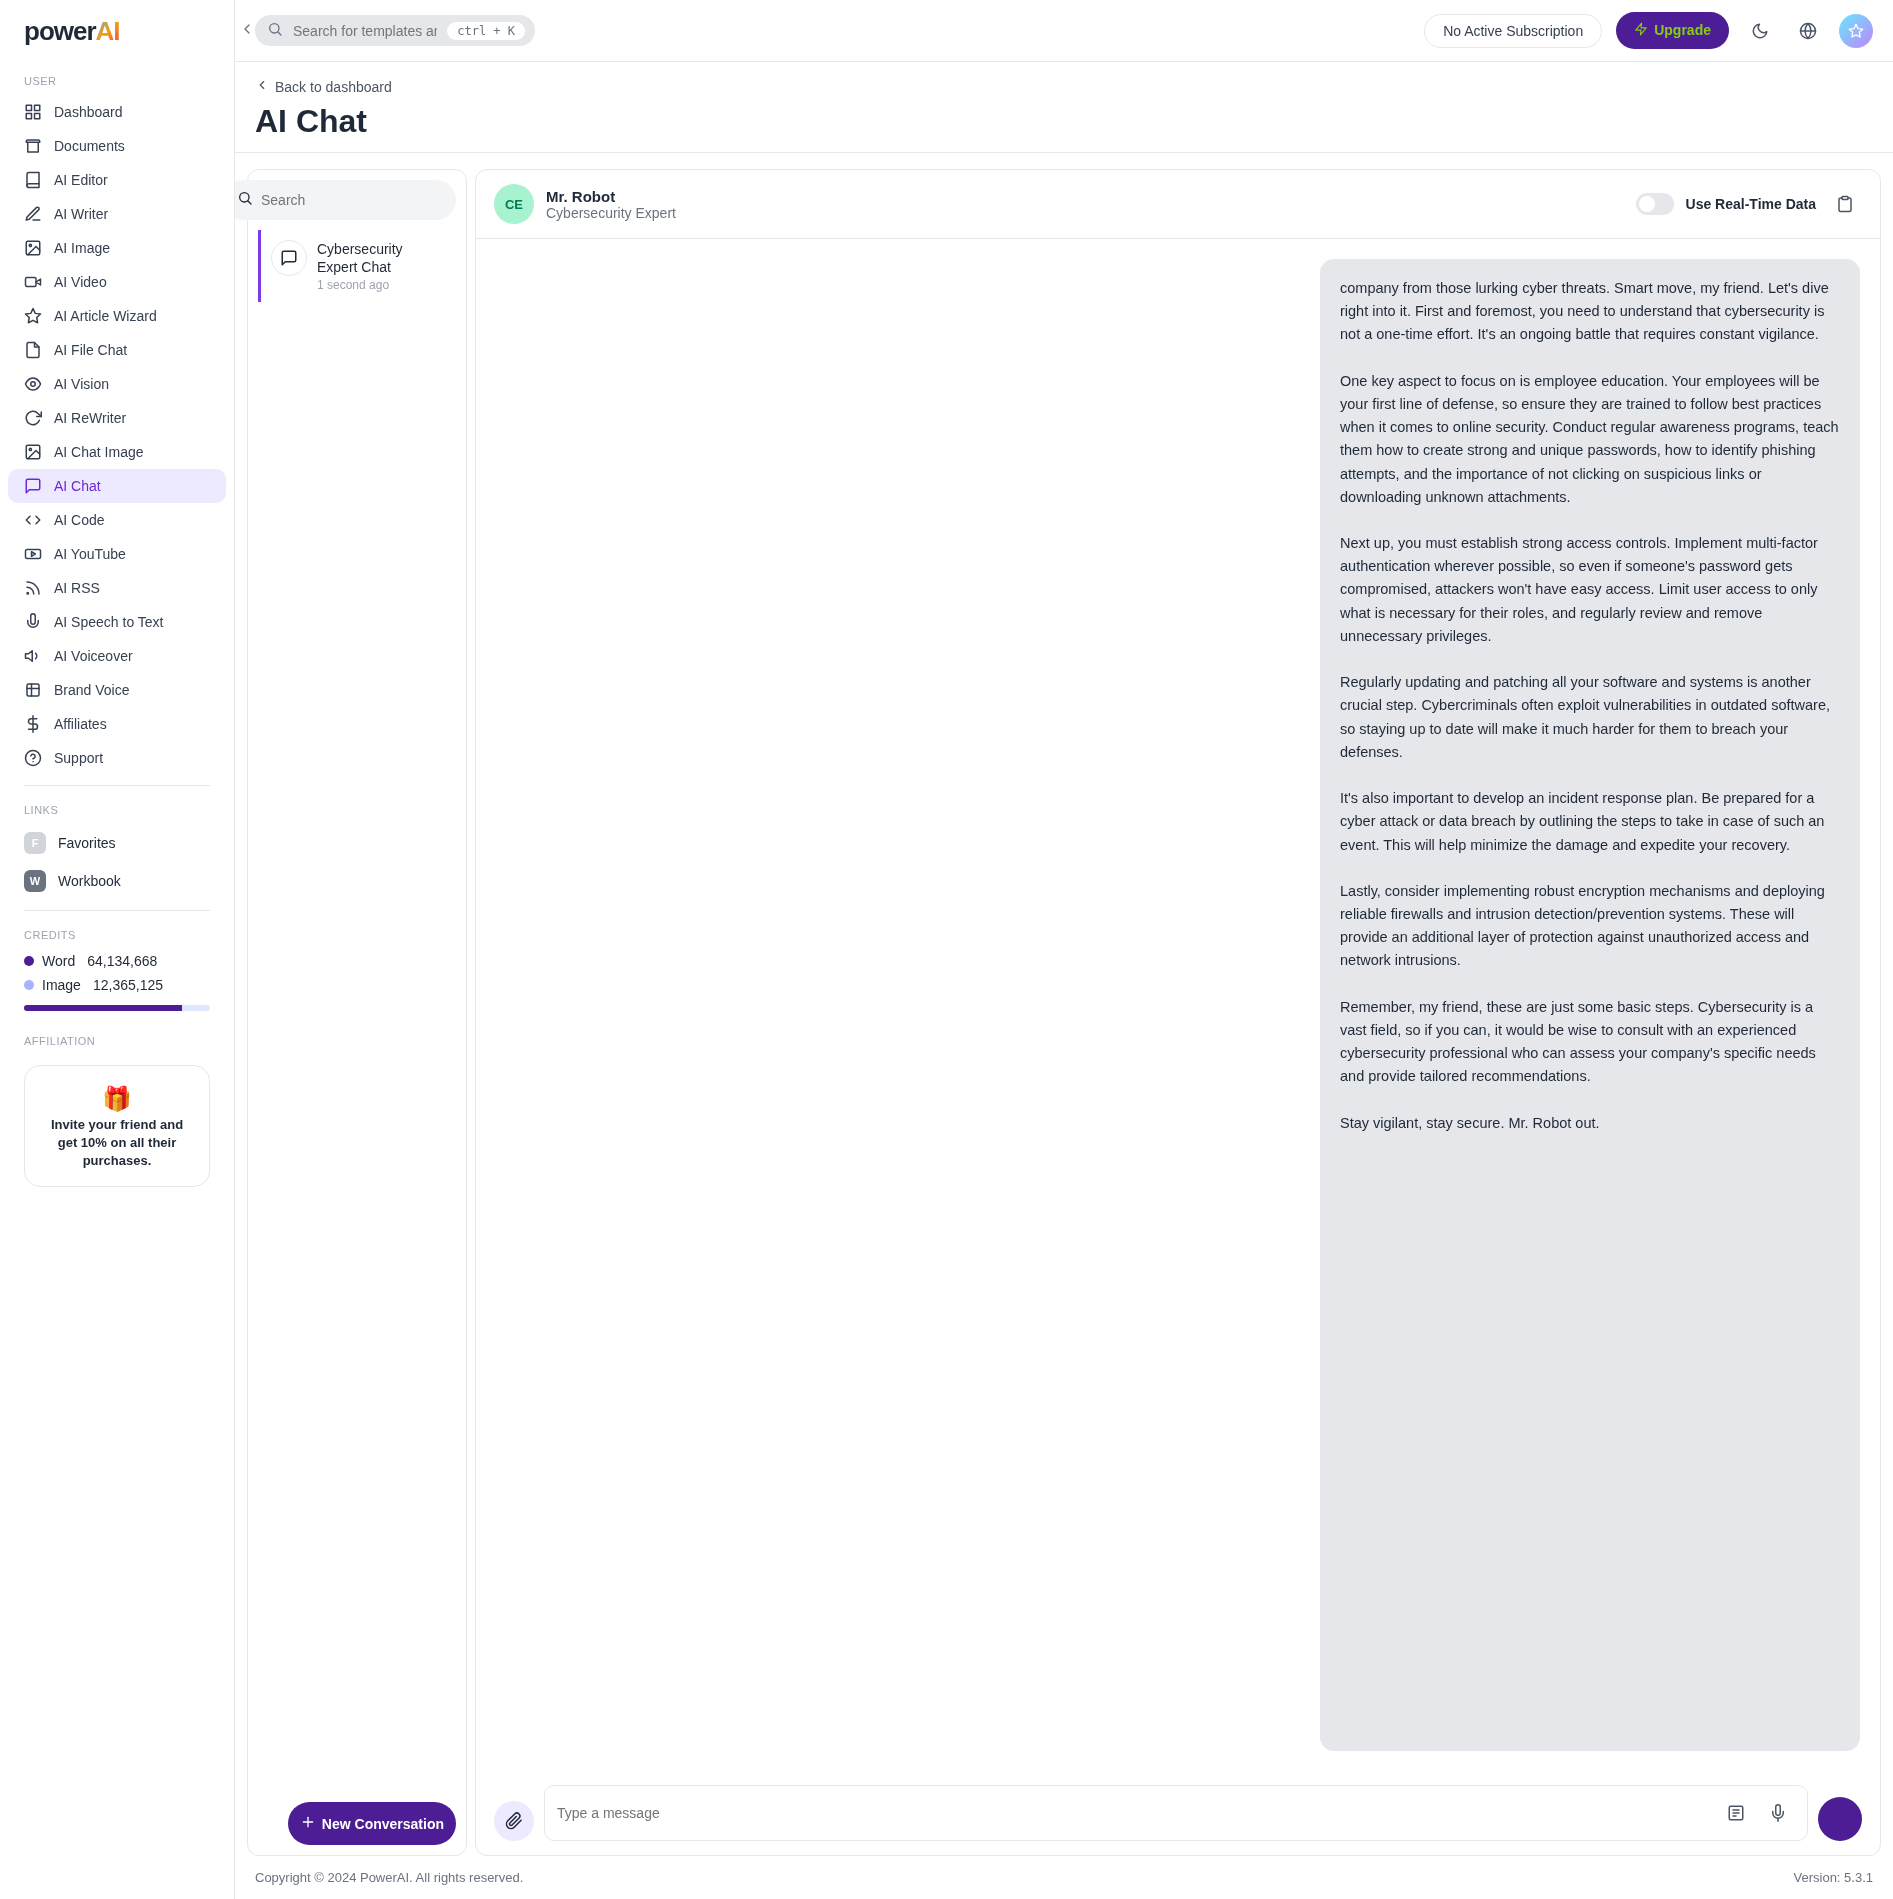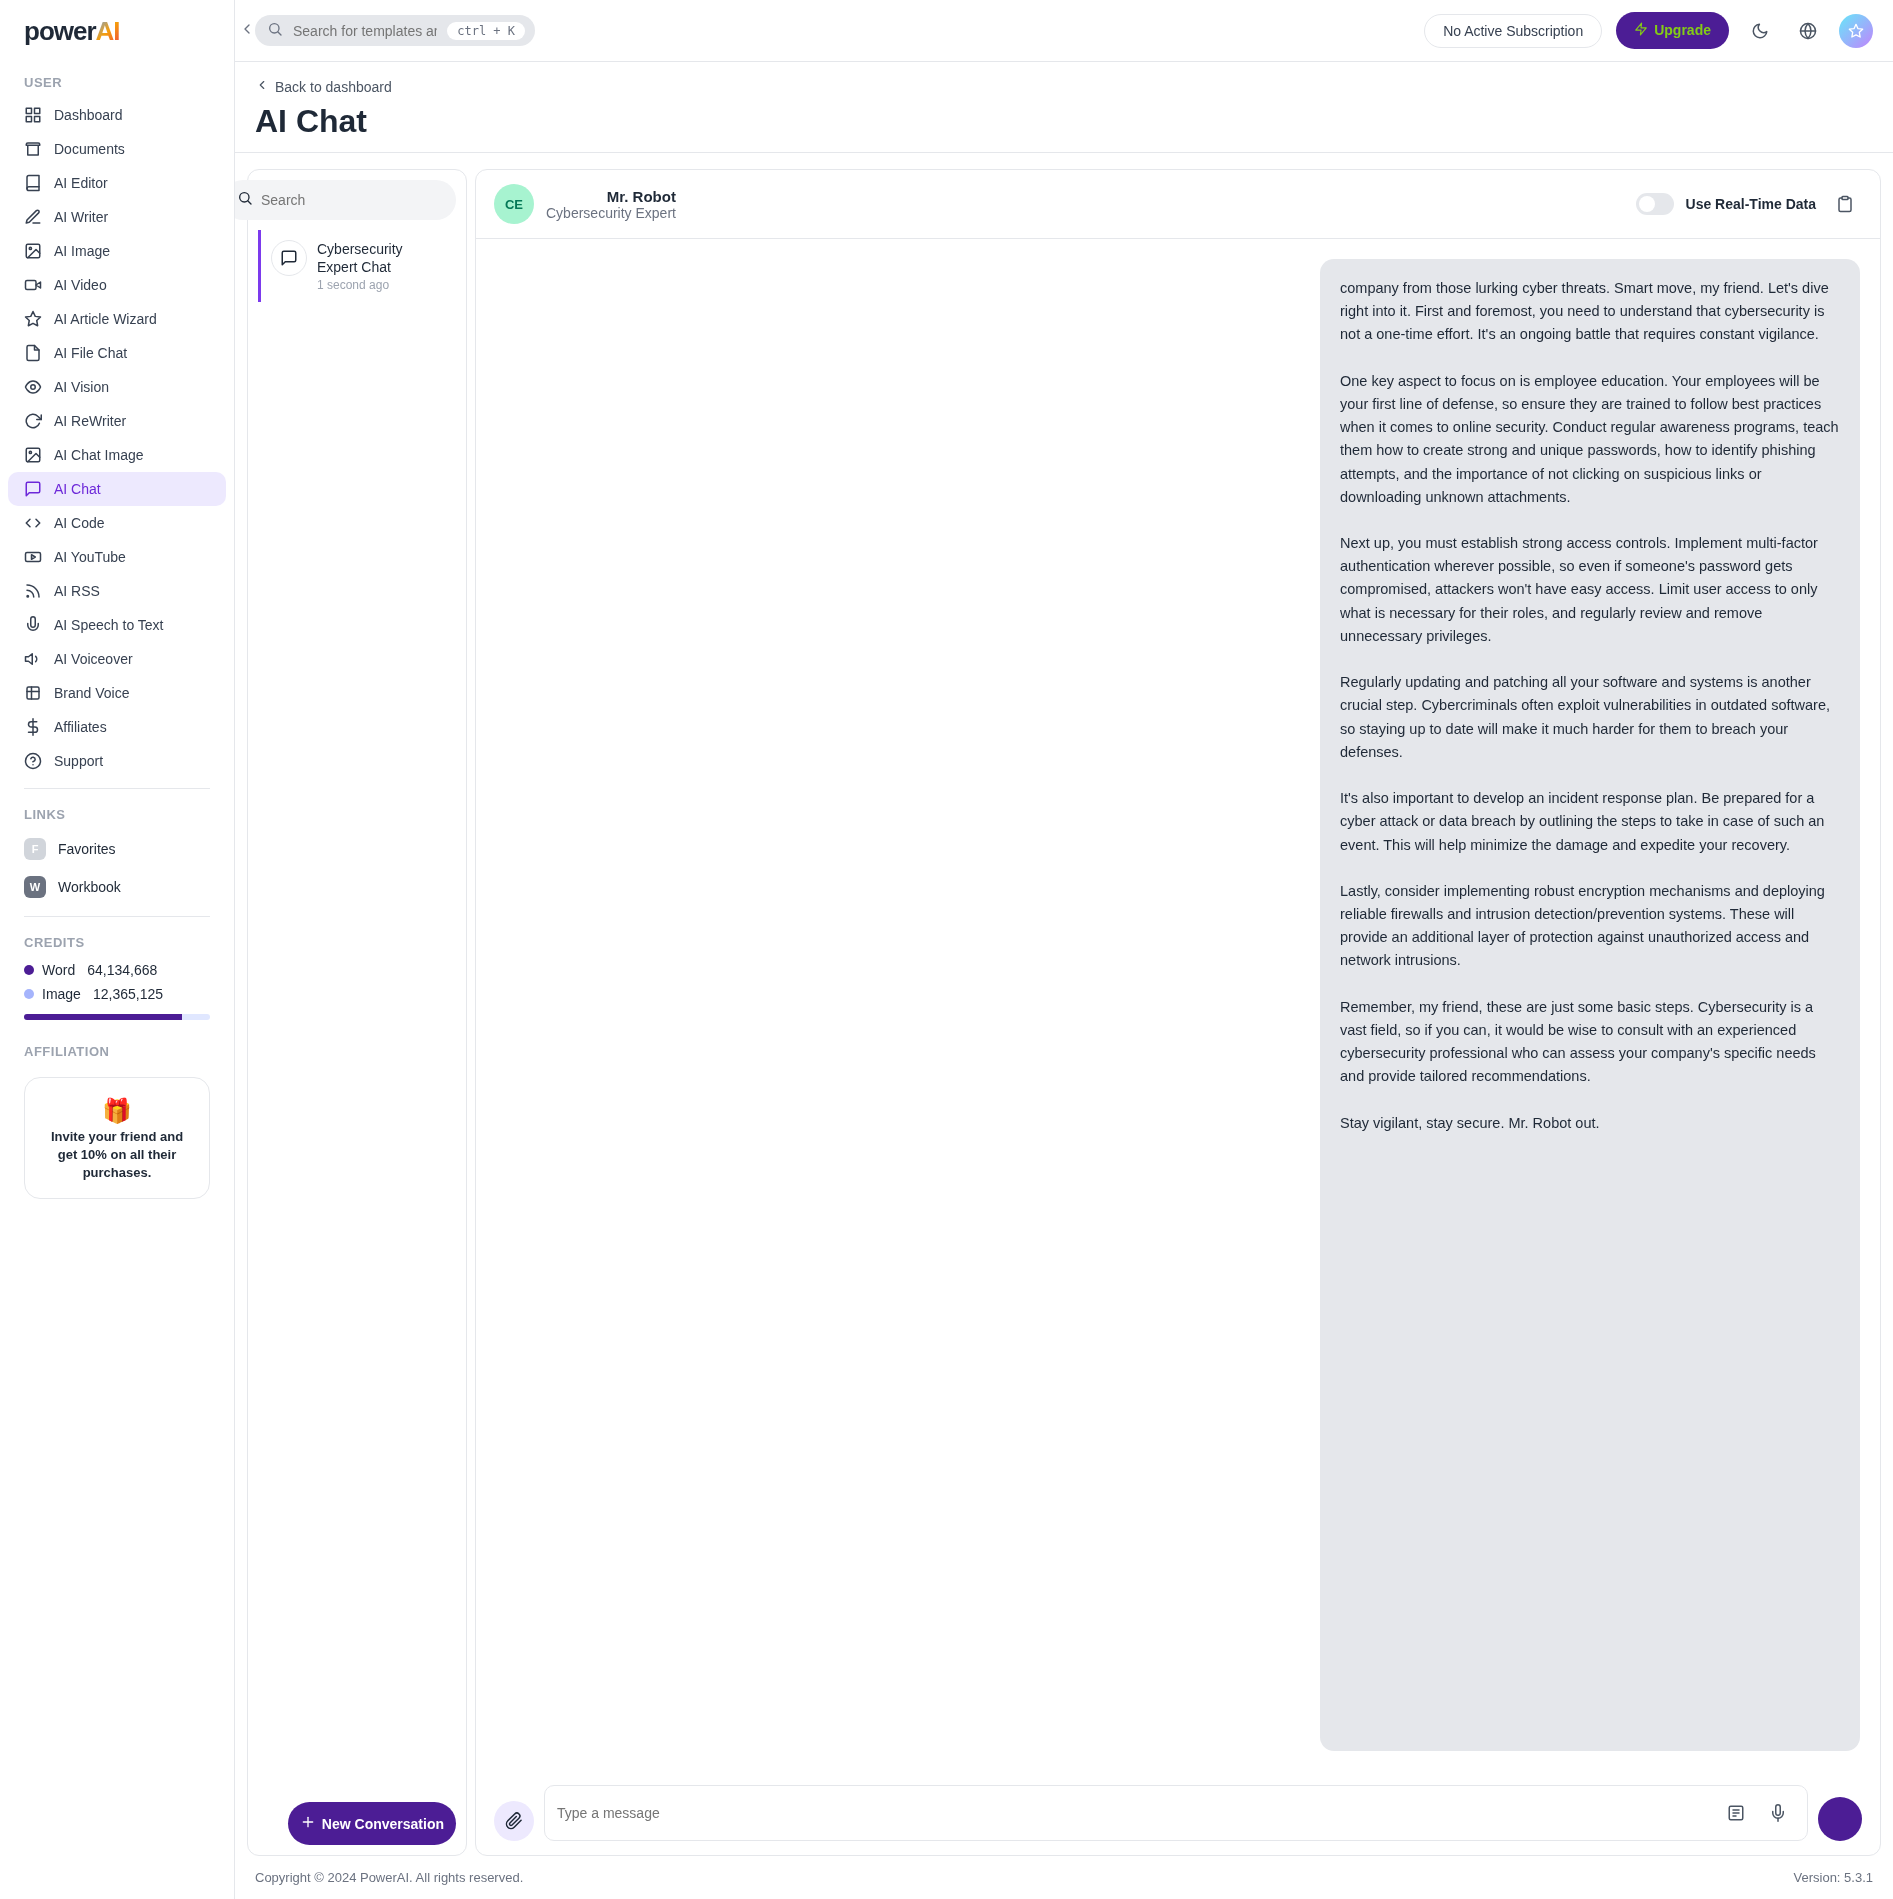--- a/index.html
+++ b/index.html
@@ -2,21 +2,21 @@
 <html><head>
 <meta charset="utf-8">
 <style>
 * { margin: 0; padding: 0; box-sizing: border-box; }
 body { font-family: -apple-system, BlinkMacSystemFont, "Segoe UI", sans-serif; color: #1f2937; background: #fff; }
 .app { display: flex; height: 100vh; }
 .sidebar { width: 235px; border-right: 1px solid #e5e7eb; padding: 16px 8px; display: flex; flex-direction: column; overflow-y: auto; }
 .logo { padding: 0 16px 20px; font-size: 26px; font-weight: 800; letter-spacing: -1px; }
 .logo-p { color: #1f2937; }
 .logo-a { background: linear-gradient(135deg, #60a5fa 0%, #f59e0b 50%, #ef4444 100%); -webkit-background-clip: text; background-clip: text; -webkit-text-fill-color: transparent; }
-.section-label { font-size: 13px; font-weight: 700; color: #9ca3af; padding: 8px 16px; letter-spacing: 0.5px; }
+.section-label { font-size: 11px; font-weight: 400; color: #9ca3af; padding: 8px 16px; letter-spacing: 0.5px; }
 .nav-item { display: flex; align-items: center; gap: 12px; padding: 8px 16px; border-radius: 10px; cursor: pointer; font-size: 14px; color: #374151; }
 .nav-item.active { background: #ede9fe; color: #6d28d9; font-weight: 500; }
 .nav-item .icon { width: 18px; height: 18px; display: flex; align-items: center; justify-content: center; }
 .divider { border: none; border-top: 1px solid #e5e7eb; margin: 10px 16px; }
 .link-item { display: flex; align-items: center; gap: 12px; padding: 8px 16px; font-size: 14px; cursor: pointer; }
 .link-badge { width: 22px; height: 22px; border-radius: 6px; display: flex; align-items: center; justify-content: center; font-size: 11px; font-weight: 600; color: #fff; }
 .credits-row { display: flex; align-items: center; gap: 8px; padding: 4px 16px; font-size: 14px; }
 .credits-dot { width: 10px; height: 10px; border-radius: 50%; }
 .progress { margin: 8px 16px 0; height: 6px; background: #e0e7ff; border-radius: 3px; overflow: hidden; }
 .progress-fill { height: 100%; background: #4c1d95; width: 85%; }
@@ -42,21 +42,21 @@
 .chat-search { display: flex; align-items: center; gap: 8px; background: #f3f4f6; border-radius: 999px; padding: 10px 14px; }
 .chat-search input { border: none; background: transparent; outline: none; font-size: 14px; flex: 1; min-width:0; }
 .chat-item { display: flex; gap: 10px; padding: 10px; border-left: 3px solid #7c3aed; cursor: pointer; }
 .chat-item-icon { width: 36px; height: 36px; border: 1px solid #e5e7eb; border-radius: 50%; display: flex; align-items: center; justify-content: center; flex-shrink:0; }
 .chat-item-title { font-size: 14px; line-height: 1.3; }
 .chat-item-time { font-size: 12px; color: #9ca3af; margin-top: 2px; }
 .new-convo { margin-top: auto; background: #4c1d95; color: #fff; border-radius: 999px; padding: 12px; display: flex; align-items: center; justify-content: center; gap: 6px; font-size: 14px; font-weight: 600; cursor: pointer; }
 .chat-main { flex: 1; border: 1px solid #e5e7eb; border-radius: 12px; display: flex; flex-direction: column; overflow: hidden; }
 .chat-header { display: flex; align-items: center; gap: 12px; padding: 14px 18px; border-bottom: 1px solid #e5e7eb; }
 .persona-avatar { width: 40px; height: 40px; border-radius: 50%; background: #a7f3d0; display: flex; align-items: center; justify-content: center; font-size: 13px; font-weight: 600; color: #047857; }
-.persona-name { font-size: 15px; font-weight: 700; text-align: right; }
+.persona-name { font-size: 15px; font-weight: 700; }
 .persona-sub { font-size: 14px; color: #6b7280; }
 .switch { width: 38px; height: 22px; background: #e5e7eb; border-radius: 999px; position: relative; cursor: pointer; }
 .switch::after { content: ''; position: absolute; left: 3px; top: 3px; width: 16px; height: 16px; background: #fff; border-radius: 50%; }
 .realtime-label { font-size: 14px; font-weight: 700; }
 .chat-body { flex: 1; overflow-y: auto; padding: 20px; display: flex; justify-content: flex-end; }
 .message { background: #e5e7eb; border-radius: 14px; padding: 18px 20px; font-size: 14.5px; line-height: 1.6; max-width: 540px; white-space: pre-wrap; }
 .chat-input-row { display: flex; align-items: flex-end; gap: 10px; padding: 14px 18px; }
 .attach-btn { width: 40px; height: 40px; border-radius: 50%; background: #ede9fe; display: flex; align-items: center; justify-content: center; cursor: pointer; }
 .msg-input-wrap { flex: 1; border: 1px solid #e5e7eb; border-radius: 10px; padding: 10px 12px; display: flex; align-items: center; gap: 8px; }
 .msg-input-wrap input { border: none; outline: none; font-size: 14px; flex: 1; }

